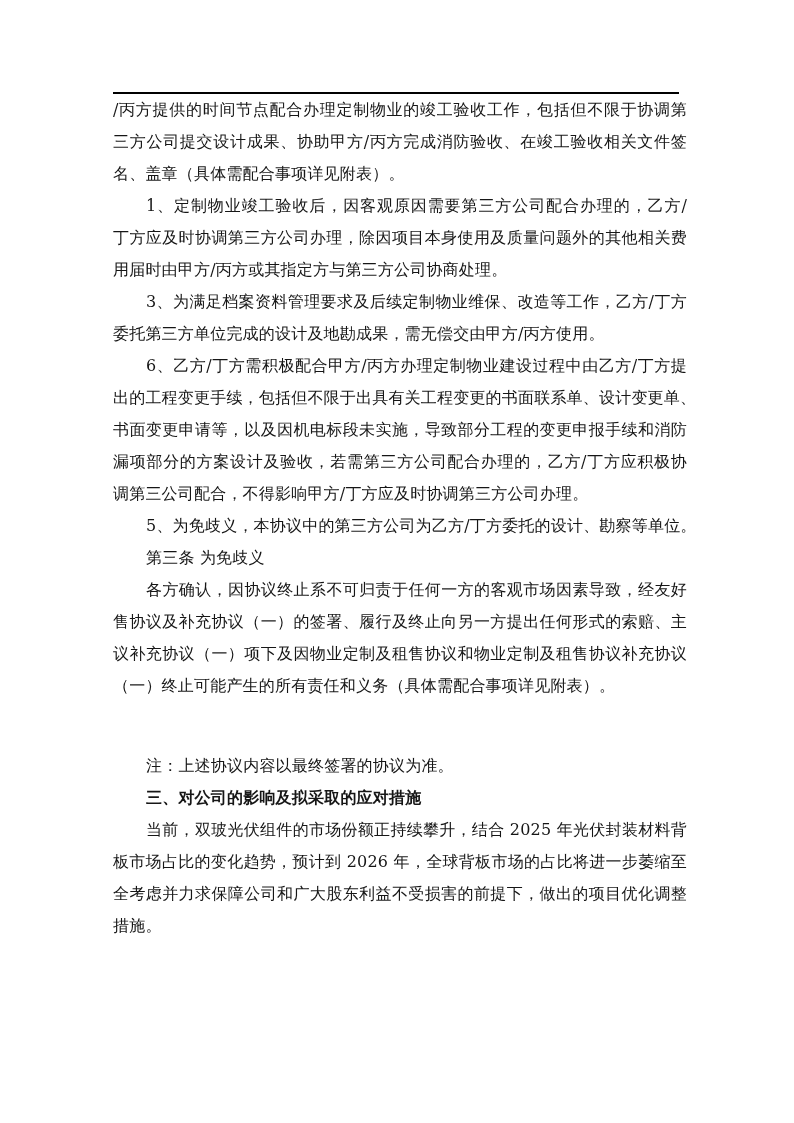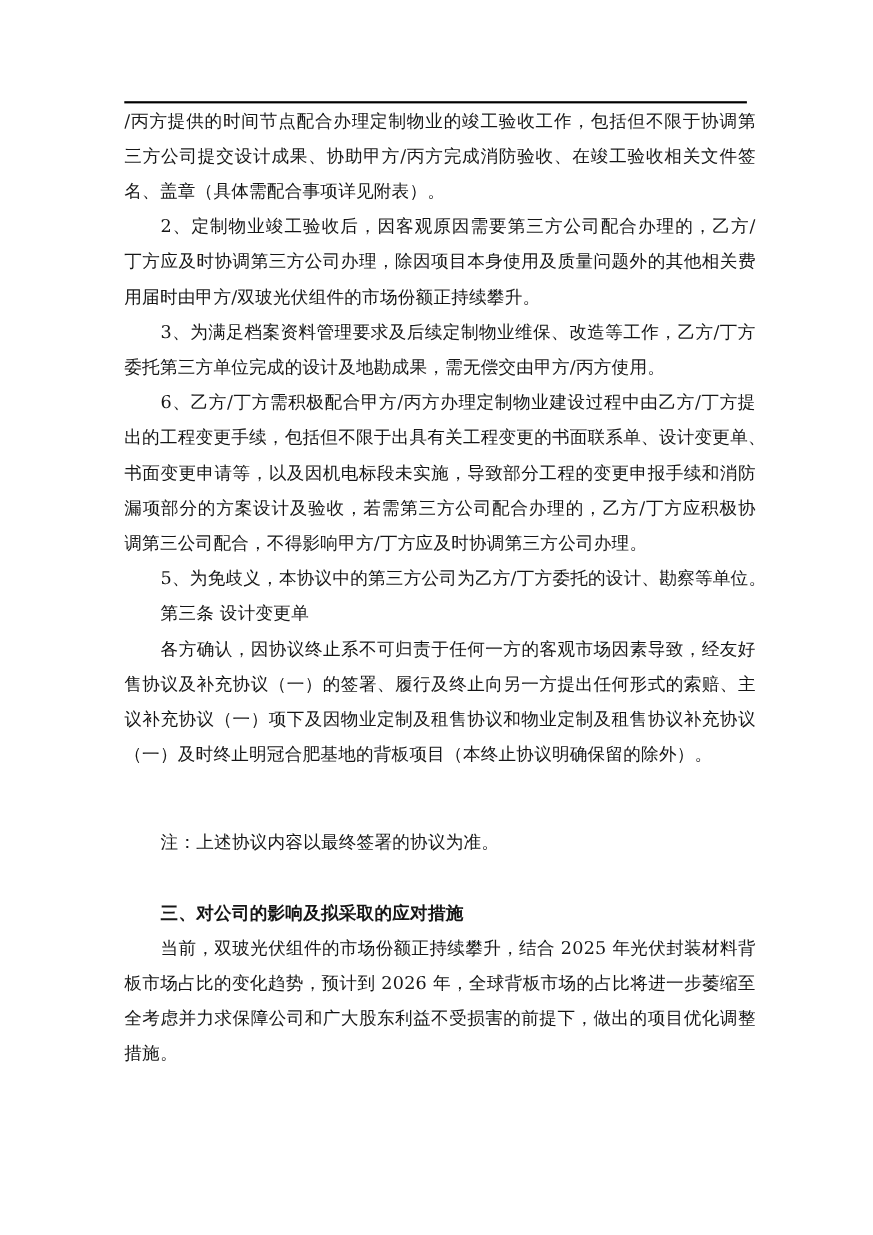--- a/index.html
+++ b/index.html
@@ -49,64 +49,63 @@
   }
   .line.last {
     text-align: right;
     text-align-last: left;
   }
   .line.first-indent {
     text-indent: 33px;
   }
   .line.bold {
     font-weight: bold;
-    margin-top: 32px;
   }
   .spacer {
     height: 48px;
   }
 </style>
 </head>
 <body>
 
 <div class="page">
   <div class="header-rule"></div>
   <div class="doc-body" id="doc-body">
       <div class="para">
         <div class="line">/丙方提供的时间节点配合办理定制物业的竣工验收工作，包括但不限于协调第</div>
         <div class="line">三方公司提交设计成果、协助甲方/丙方完成消防验收、在竣工验收相关文件签</div>
         <div class="line last">名、盖章（具体需配合事项详见附表）。</div>
       </div>
       <div class="para">
-        <div class="line first-indent">2、定制物业竣工验收后，因客观原因需要第三方公司配合办理的，乙方/</div>
+        <div class="line first-indent">1、定制物业竣工验收后，因客观原因需要第三方公司配合办理的，乙方/</div>
         <div class="line">丁方应及时协调第三方公司办理，除因项目本身使用及质量问题外的其他相关费</div>
-        <div class="line last">用届时由甲方/双玻光伏组件的市场份额正持续攀升。</div>
+        <div class="line last">用届时由甲方/丙方或其指定方与第三方公司协商处理。</div>
       </div>
       <div class="para">
         <div class="line first-indent">3、为满足档案资料管理要求及后续定制物业维保、改造等工作，乙方/丁方</div>
         <div class="line last">委托第三方单位完成的设计及地勘成果，需无偿交由甲方/丙方使用。</div>
       </div>
       <div class="para">
         <div class="line first-indent">6、乙方/丁方需积极配合甲方/丙方办理定制物业建设过程中由乙方/丁方提</div>
         <div class="line">出的工程变更手续，包括但不限于出具有关工程变更的书面联系单、设计变更单、</div>
         <div class="line">书面变更申请等，以及因机电标段未实施，导致部分工程的变更申报手续和消防</div>
         <div class="line">漏项部分的方案设计及验收，若需第三方公司配合办理的，乙方/丁方应积极协</div>
         <div class="line last">调第三公司配合，不得影响甲方/丁方应及时协调第三方公司办理。</div>
       </div>
       <div class="para">
         <div class="line last first-indent">5、为免歧义，本协议中的第三方公司为乙方/丁方委托的设计、勘察等单位。</div>
       </div>
       <div class="para">
-        <div class="line last first-indent">第三条 设计变更单</div>
+        <div class="line last first-indent">第三条 为免歧义</div>
       </div>
       <div class="para">
         <div class="line first-indent">各方确认，因协议终止系不可归责于任何一方的客观市场因素导致，经友好</div>
         <div class="line">售协议及补充协议（一）的签署、履行及终止向另一方提出任何形式的索赔、主</div>
         <div class="line">议补充协议（一）项下及因物业定制及租售协议和物业定制及租售协议补充协议</div>
-        <div class="line last">（一）及时终止明冠合肥基地的背板项目（本终止协议明确保留的除外）。</div>
+        <div class="line last">（一）终止可能产生的所有责任和义务（具体需配合事项详见附表）。</div>
       </div>
       <div class="spacer"></div>
       <div class="para">
         <div class="line last first-indent">注：上述协议内容以最终签署的协议为准。</div>
       </div>
       <div class="para">
         <div class="line last first-indent bold">三、对公司的影响及拟采取的应对措施</div>
       </div>
       <div class="para">
         <div class="line first-indent">当前，双玻光伏组件的市场份额正持续攀升，结合 2025 年光伏封装材料背</div>

